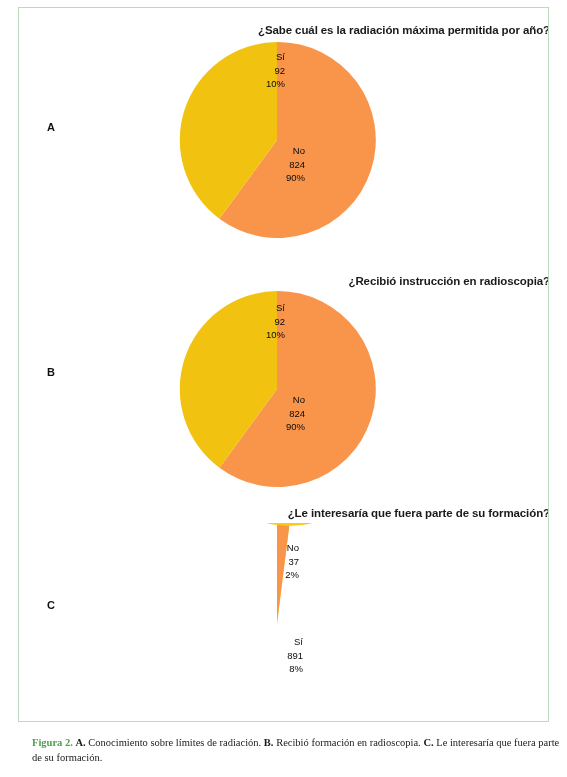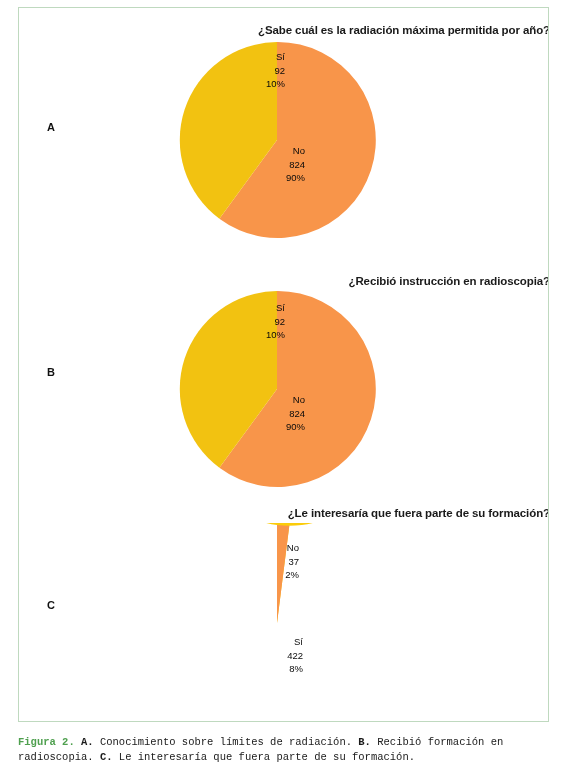--- a/index.html
+++ b/index.html
@@ -100,24 +100,24 @@
   .lbl-a-no { left: 72px;  top: 104px; width: 56px; }
   .lbl-b-si { left: 62px;  top: 12px;  width: 46px; }
   .lbl-b-no { left: 72px;  top: 104px; width: 56px; }
   
   .lbl-c-no { left: 78px;  top: 18px;  width: 44px; }
   .lbl-c-si { left: 76px;  top: 112px; width: 50px; }
 
   
   .caption {
     position: absolute;
-    left: 18px;
+    left: 32px;
     top: 735px;
     width: 531px;
-    font-family: Liberation Mono, monospace;
+    font-family: Liberation Serif, serif;
     font-size: 10.5px;
     line-height: 15px;
     color: #1a1a1a;
     text-align: left;
   }
   .caption .fig-num {
     color: #4fa04f;
     font-weight: bold;
   }
   .caption .seg-letter { font-weight: bold; }
@@ -195,21 +195,21 @@
         </svg>
 
         <div class="slice-label lbl-c-no">
           <span class="lbl-name">No</span>
           <span class="lbl-value">37</span>
           <span class="lbl-pct">2%</span>
         </div>
 
         <div class="slice-label lbl-c-si">
           <span class="lbl-name">Sí</span>
-          <span class="lbl-value">422</span>
+          <span class="lbl-value">891</span>
           <span class="lbl-pct">8%</span>
         </div>
       </div>
     </div>
 
   </div>
 
   <div class="caption">
     <span class="fig-num">Figura 2.</span>
     <span class="seg-letter">A.</span>

